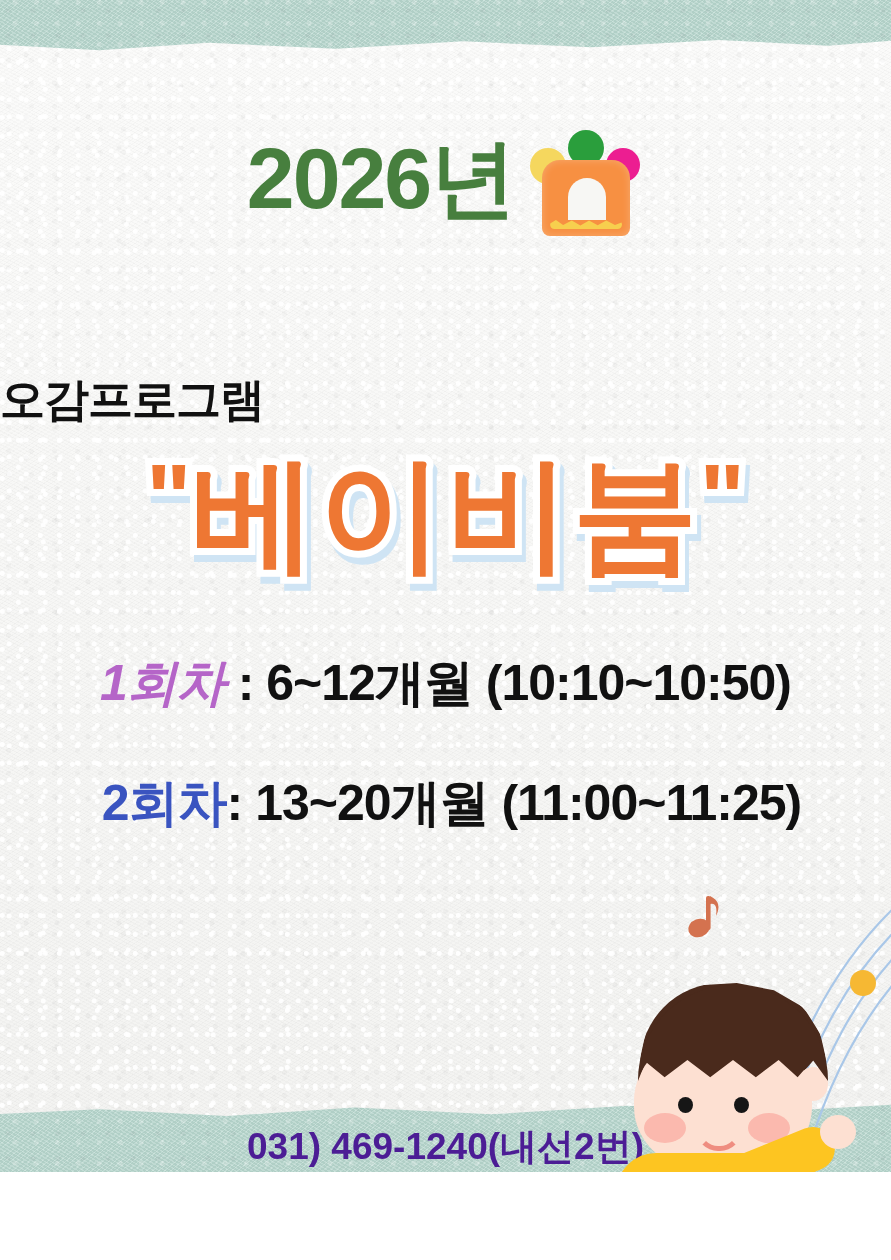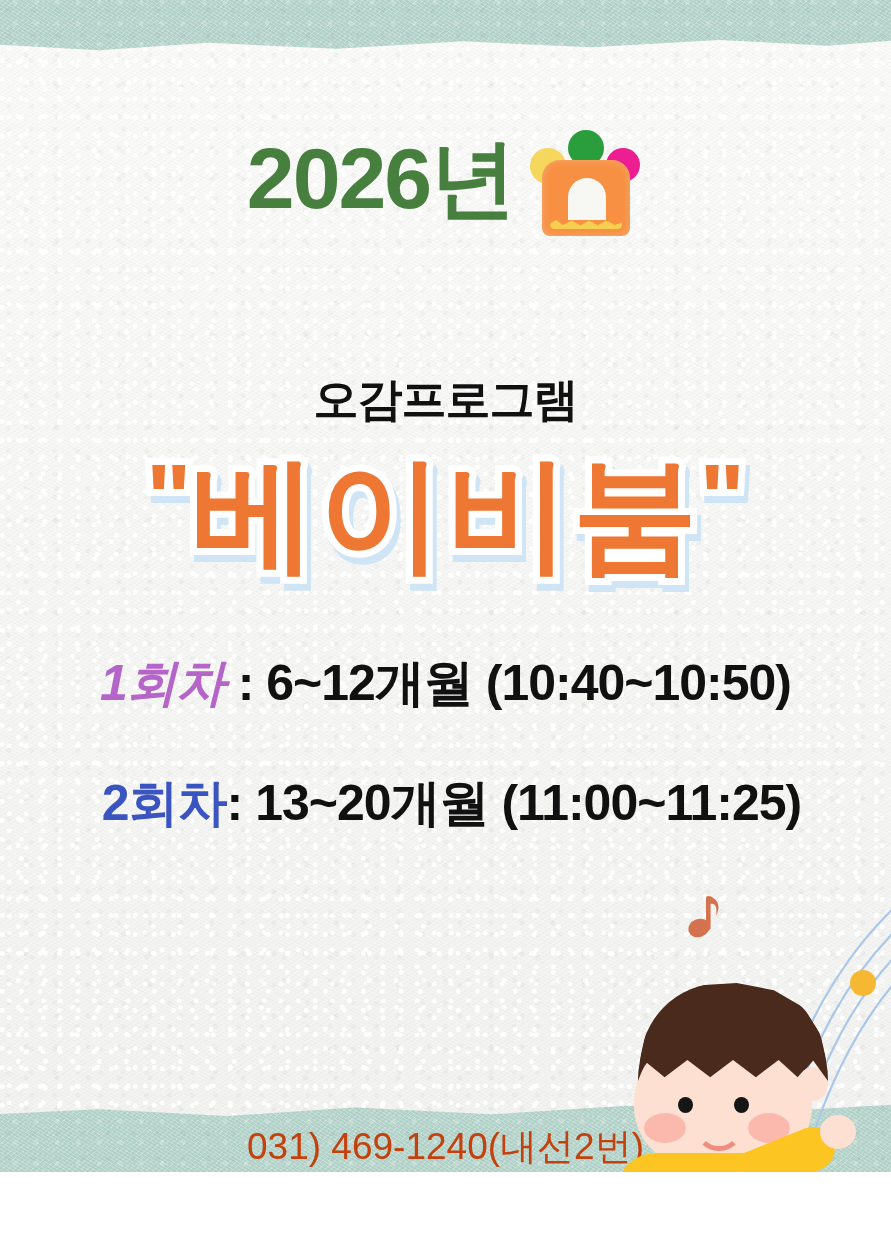--- a/index.html
+++ b/index.html
@@ -121,21 +121,20 @@
   .pom-yellow { left: 2px;  top: 24px; width: 36px; height: 36px; background: #f5d75e; }
   .pom-green  { left: 40px; top: 6px;  width: 36px; height: 36px; background: #2a9e3c; }
   .pom-pink   { left: 78px; top: 24px; width: 34px; height: 34px; background: #ec1e91; }
 
   
   .subtitle {
     position: absolute;
     top: 370px;
     left: 0;
     width: 891px;
-    text-align: center;
     font-size: 45px;
     font-weight: 800;
     color: #111111;
     letter-spacing: -1px;
   }
 
   
   .bigtitle {
     position: absolute;
     top: 448px;
@@ -172,22 +171,22 @@
   .tag-2 { color: #3a54c0; margin-left: 12px; }
 
   
   .phone {
     position: absolute;
     top: 1122px;
     left: 0;
     width: 891px;
     text-align: center;
     font-size: 37px;
-    font-weight: 400;
-    color: #c2410c;
+    font-weight: 700;
+    color: #4c1d95;
     letter-spacing: 0;
   }
 
   
   .staff { position: absolute; right: -30px; top: 880px; width: 260px; height: 330px; }
 
   
   .child { position: absolute; left: 612px; top: 975px; width: 279px; height: 285px; }
   .child-hair {
     position: absolute; left: 28px; top: 8px; width: 186px; height: 122px;
@@ -292,21 +291,21 @@
     </div>
   </div>
 
   <div class="subtitle">오감프로그램</div>
 
   <div class="bigtitle">
     <span class="qt">"</span><span>베이비붐</span><span class="qt">"</span>
   </div>
 
   <div class="session session-1">
-    <span class="tag-1">1회차</span><span> : 6~12개월 (10:40~10:50)</span>
+    <span class="tag-1">1회차</span><span> : 6~12개월 (10:10~10:50)</span>
   </div>
   <div class="session session-2">
     <span class="tag-2">2회차</span><span>: 13~20개월 (11:00~11:25)</span>
   </div>
 
   <div class="phone">031) 469-1240(내선2번)</div>
 
   <svg class="staff" viewBox="0 0 260 330" xmlns="http://www.w3.org/2000/svg">
     <g fill="none" stroke="#a9c7e8" stroke-width="2.2">
       <path d="M258 6 C190 60 130 150 96 300"></path>

